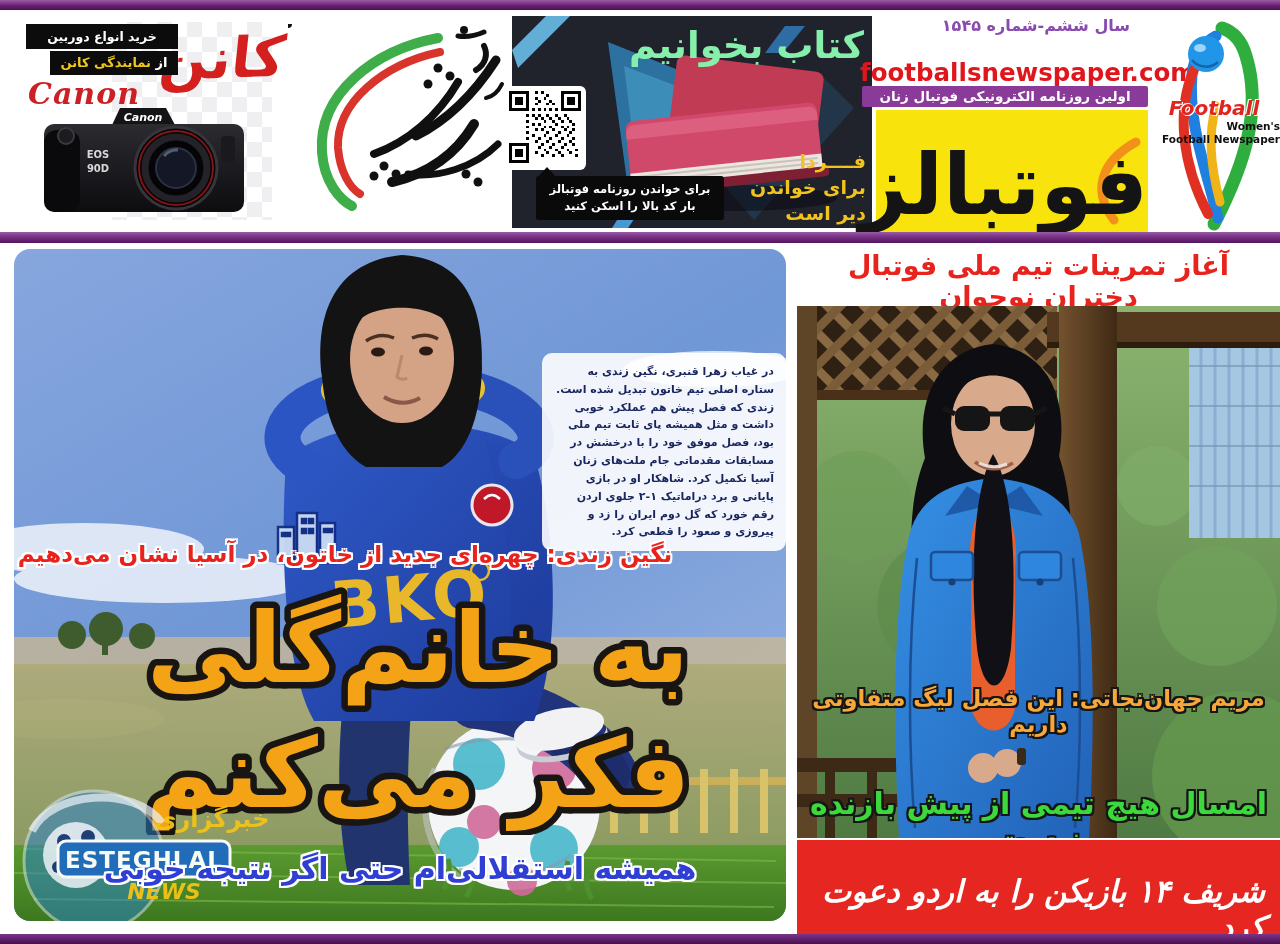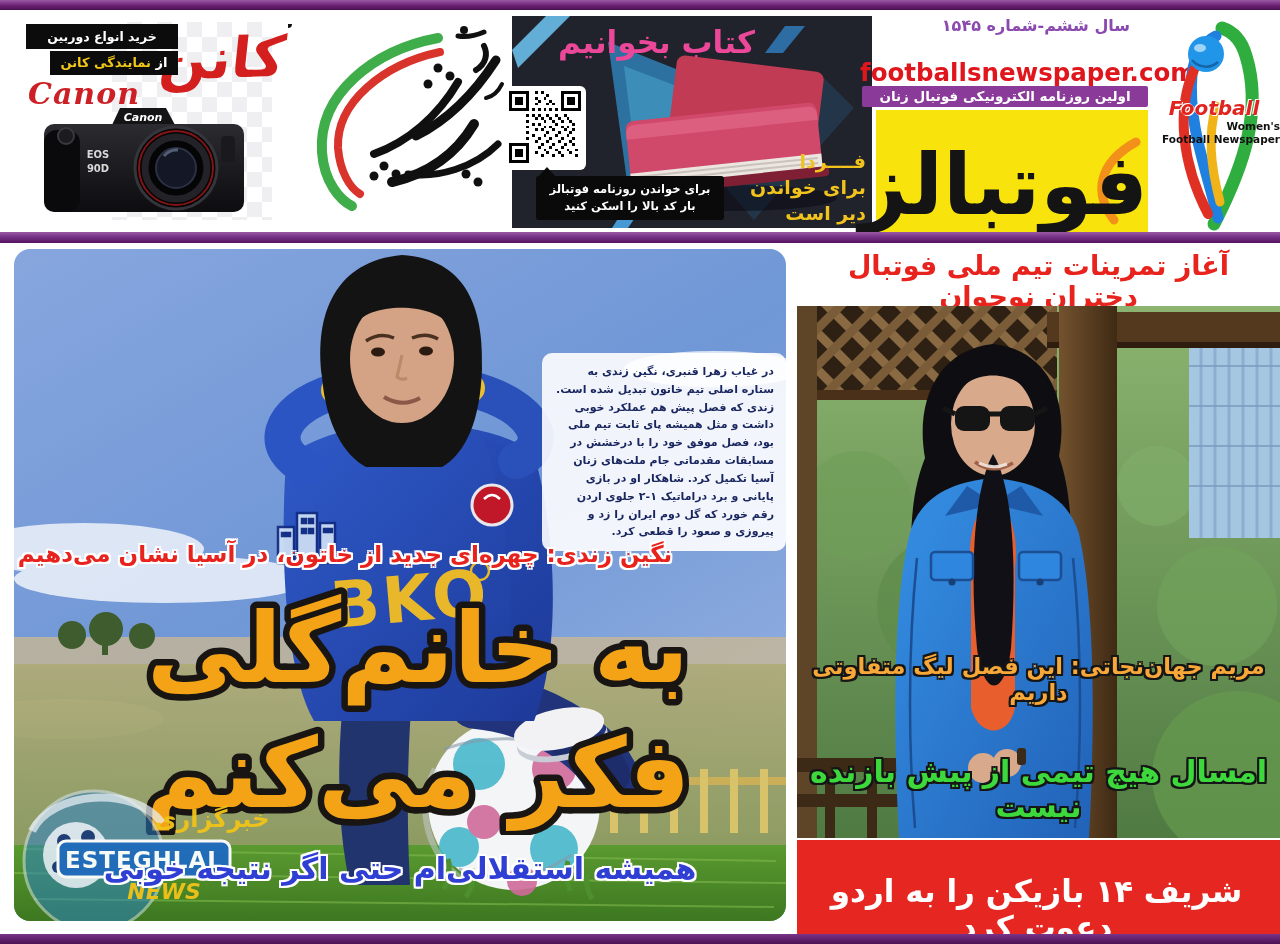--- a/index.html
+++ b/index.html
@@ -2,21 +2,21 @@
 <html><head>
 <meta charset="utf-8">
 <style>
   html,body{margin:0;padding:0;background:#d8d8d8;}
   .page{position:relative;width:1280px;height:944px;background:#ffffff;overflow:hidden;
         font-family:"DejaVu Sans",sans-serif;margin:0 auto;}
   .abs{position:absolute;}
   
   .ow2{text-shadow:-2px -2px 0 #fff,-2px 0 0 #fff,-2px 2px 0 #fff,0 -2px 0 #fff,0 2px 0 #fff,2px -2px 0 #fff,2px 0 0 #fff,2px 2px 0 #fff;}
   .ow3{text-shadow:-3px 0 0 #fff,3px 0 0 #fff,0 -3px 0 #fff,0 3px 0 #fff,-2px -2px 0 #fff,2px -2px 0 #fff,-2px 2px 0 #fff,2px 2px 0 #fff;}
-  .ob2{text-shadow:-2px -2px 0 #161616,-2px 0 0 #161616,-2px 2px 0 #161616,0 -2px 0 #161616,0 2px 0 #161616,2px -2px 0 #161616,2px 0 0 #161616,2px 2px 0 #161616;}
+  .ob2{text-shadow:-2px -2px 0 #161616,-2px 0 0 #161616,-2px 2px 0 #161616,0 -2px 0 #161616,0 2px 0 #161616,2px -2px 0 #161616,2px 0 0 #161616,2px 2px 0 #161616;margin-top:32px;}
   
   .top-border{left:0;top:0;width:1280px;height:10px;background:linear-gradient(#9a5aa5,#6b2173 55%,#4a0f52);}
   .divider{left:0;top:232px;width:1280px;height:11px;background:linear-gradient(#9a5aa5,#7a3488 40%,#541260);}
   .bottom-border{left:0;top:934px;width:1280px;height:10px;background:linear-gradient(#7a3488,#4a0f52);}
   
   .canon-ad{left:14px;top:22px;width:258px;height:198px;background:#fff;}
   .checker{right:0;top:0;width:160px;height:198px;opacity:.55;
     background-image:linear-gradient(45deg,#e2e2e8 25%,transparent 25%,transparent 75%,#e2e2e8 75%),
                      linear-gradient(45deg,#e2e2e8 25%,transparent 25%,transparent 75%,#e2e2e8 75%);
     background-size:30px 30px;background-position:0 0,15px 15px;}
@@ -24,21 +24,21 @@
     font-size:12.5px;font-weight:700;text-align:center;line-height:25px;}
   .ad-bar2{left:36px;top:29px;width:128px;height:24px;background:#0c0c0c;color:#fff;
     font-size:13px;font-weight:700;text-align:center;line-height:24px;}
   .ad-bar2 .y{color:#f0c818;text-align:right;}
   .ad-brand-fa{right:0;top:-6px;width:112px;height:86px;color:#d41f1f;font-size:56px;font-weight:800;
     text-align:center;line-height:86px;transform:skewX(-8deg) rotate(-2deg);}
   .ad-logo{left:14px;top:54px;color:#cc2026;font-family:"DejaVu Serif",serif;font-style:italic;
     font-weight:800;font-size:30px;letter-spacing:1px;}
   
   .book-banner{left:512px;top:16px;width:360px;height:212px;background:#20222c;}
-  .bb-title{left:46px;right:8px;top:8px;color:#ec4899;font-weight:800;font-size:31px;text-align:left;}
+  .bb-title{left:46px;right:8px;top:8px;color:#86efac;font-weight:800;font-size:37px;text-align:right;}
   .bb-slogan{right:6px;top:132px;width:120px;color:#f2c31c;font-weight:800;font-size:19px;
     line-height:26px;}
   .qr-box{left:-8px;top:70px;width:82px;height:84px;background:#fff;border-radius:6px;padding:5px;box-sizing:border-box;}
   .qr-pointer{left:26px;top:151px;width:0;height:0;border-left:9px solid transparent;
     border-right:9px solid transparent;border-bottom:10px solid #0a0a0a;}
   .qr-caption{left:-24px;top:160px;width:176px;background:#0a0a0a;color:#fff;border-radius:3px;
     padding:5px 6px;font-size:11.5px;font-weight:700;text-align:center;line-height:17px;margin-left:48px;}
   
   .masthead{left:856px;top:10px;width:424px;height:224px;}
   .mh-dates{right:150px;top:4px;width:220px;text-align:right;color:#8a4ab0;font-weight:700;
@@ -71,21 +71,21 @@
     font-size:27px;}
   .rc-photo{left:797px;top:306px;width:483px;height:532px;overflow:hidden;}
   .rc-quote-kicker{left:0;right:0;top:347px;text-align:center;color:#f8a838;font-weight:800;
     font-size:22.5px;z-index:3;}
   .rc-quote-main{left:0;right:0;top:388px;text-align:center;color:#e8231d;font-weight:800;
     font-size:37px;z-index:3;}
   .rc-quote-sub{left:0;right:0;top:448px;text-align:center;color:#3cd83c;font-weight:800;
     font-size:30px;z-index:3;}
   .rc-banner{left:797px;top:840px;width:483px;height:94px;background:#e62621;color:#fff;}
   .rcb-kicker{position:absolute;left:0;right:14px;top:5px;text-align:center;font-size:19px;font-weight:700;}
-  .rcb-headline{position:absolute;left:0;right:4px;top:33px;text-align:center;font-size:31px;font-weight:800;}
+  .rcb-headline{position:absolute;left:0;right:15px;top:33px;font-size:31px;font-weight:800;font-style:italic;}
   svg text{font-family:"DejaVu Sans",sans-serif;}
 </style>
 </head>
 <body>
 
 <div class="page">
 
   <div class="top-border abs"></div>
 
   <section class="canon-ad abs">

